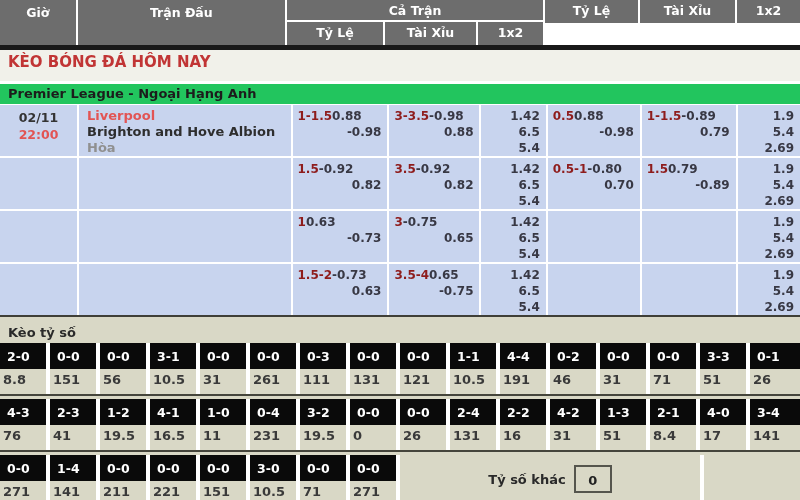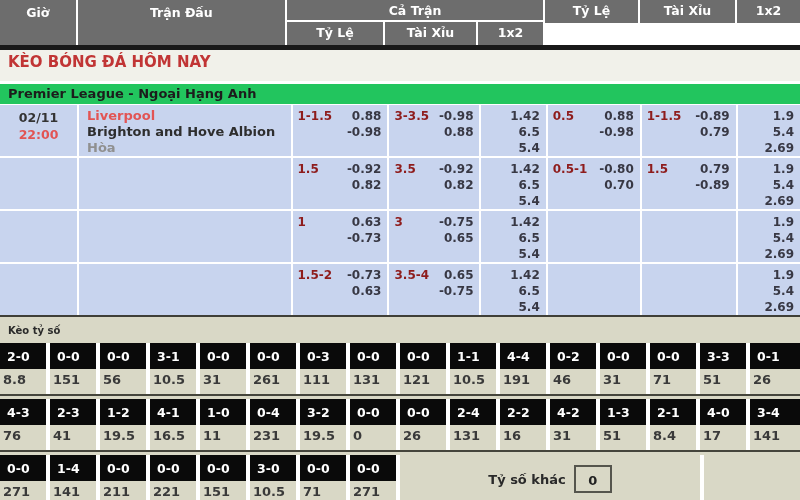--- a/index.html
+++ b/index.html
@@ -23,27 +23,27 @@
   .orow{display:flex;height:51px;background:#c8d4ee;margin-bottom:2px}
   .orow:last-child{margin-bottom:0}
   .ocell{box-sizing:border-box;border-right:2px solid #fff;height:51px;overflow:hidden}
   .c-fthdp{width:98px}.c-ftou{width:93px}.c-ftx{width:67px}
   .c-h1hdp{width:95px}.c-h1ou{width:97px}.c-h1x{width:63px;border-right:none}
   .time-cell{text-align:center;font-size:12.5px;color:#333;padding-top:4px;line-height:17px}
   .time-cell .t{color:#e25454}
   .match-cell{padding:3px 0 0 8px;font-size:13px;line-height:16px}
   .home{color:#e25454}.away{color:#2e2e2e}.draw{color:#909090}
   .hdp{padding:3px 6px 0 5px;font-size:12px;color:#383844}
-  .hdp .l1{display:flex;justify-content:space-between;line-height:16px}
+  .hdp .l1{display:flex;justify-content:flex-start;line-height:16px}
   .hdp .line{color:#8e1c1c}
   .hdp .l2{text-align:right;line-height:16px}
   .x12{padding:3px 6px 0 0;font-size:12px;color:#383844;text-align:right;line-height:16px}
   
   .score-section{box-sizing:border-box;height:190px;background:#d9d8c6;border-top:2px solid #3f3f37}
-  .ks-title{padding:8px 0 0 8px;font-size:10px;color:#2a2a2a;height:26px;box-sizing:border-box}
+  .ks-title{padding:8px 0 0 8px;font-size:13px;color:#2a2a2a;height:26px;box-sizing:border-box}
   .srow{display:flex;width:800px;box-sizing:border-box;border-bottom:2px solid #45453c;margin-bottom:3px}
   .srow3{display:flex;width:800px;margin-bottom:0}
   .r3main{display:flex;box-sizing:border-box;border-bottom:2px solid #45453c}
   .scell{width:50px;box-sizing:border-box;border-right:4px solid #fff}
   .scell.noborder{border-right:none}
   .sbox{height:26px;background:#0a0a0a;color:#fff;font-size:12.5px;line-height:27px;padding-left:7px;box-sizing:border-box}
   .sval{height:22px;font-size:13px;color:#3a3a3a;padding:3px 0 0 3px;box-sizing:content-box}
   .merged{width:304px;box-sizing:border-box;border-right:4px solid #fff;display:flex;align-items:center;justify-content:center;height:48px}
   .other-label{font-size:13px;color:#2a2a2a;margin-right:8px}
   .other-box{width:38px;height:28px;border:2px solid #55554d;text-align:center;line-height:28px;font-size:13px;color:#222;box-sizing:border-box}

